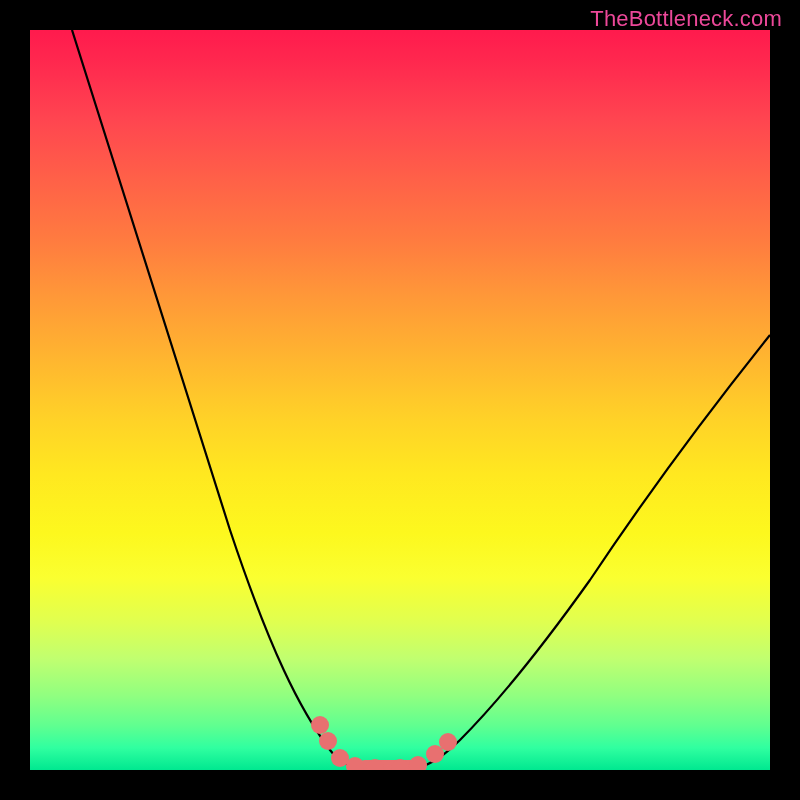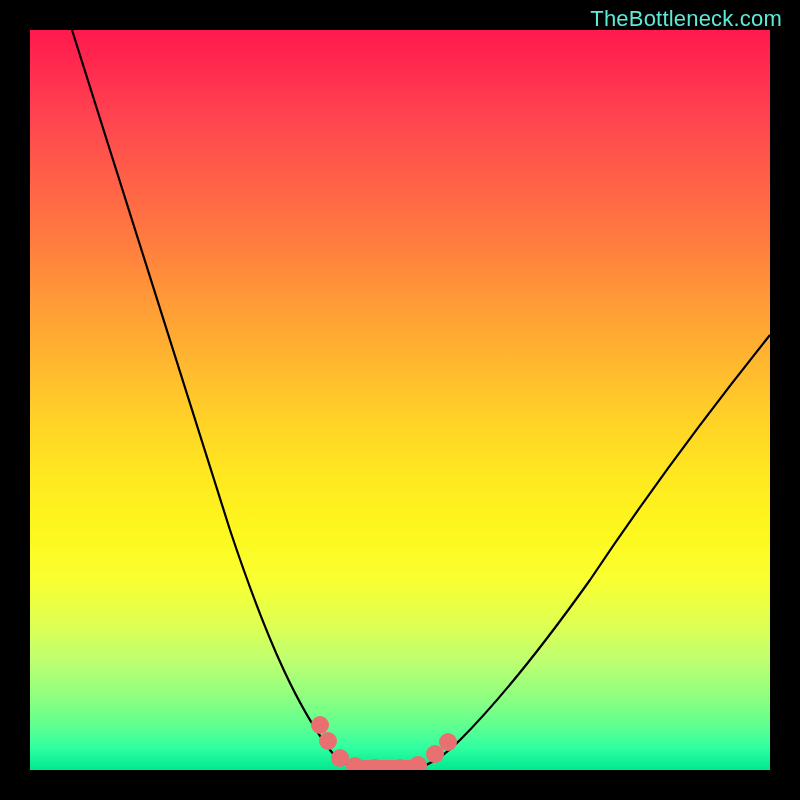--- a/index.html
+++ b/index.html
@@ -13,21 +13,21 @@
       background: #000;
       position: relative;
       overflow: hidden;
     }
     .watermark {
       position: absolute;
       top: 6px;
       right: 18px;
       font-family: Arial, sans-serif;
       font-size: 22px;
-      color: #5eead4;
+      color: #ec4899;
       font-weight: 500;
       z-index: 10;
       letter-spacing: 0.2px;
     }
     .plot-area {
       position: absolute;
       top: 30px;
       left: 30px;
       width: 740px;
       height: 740px;

